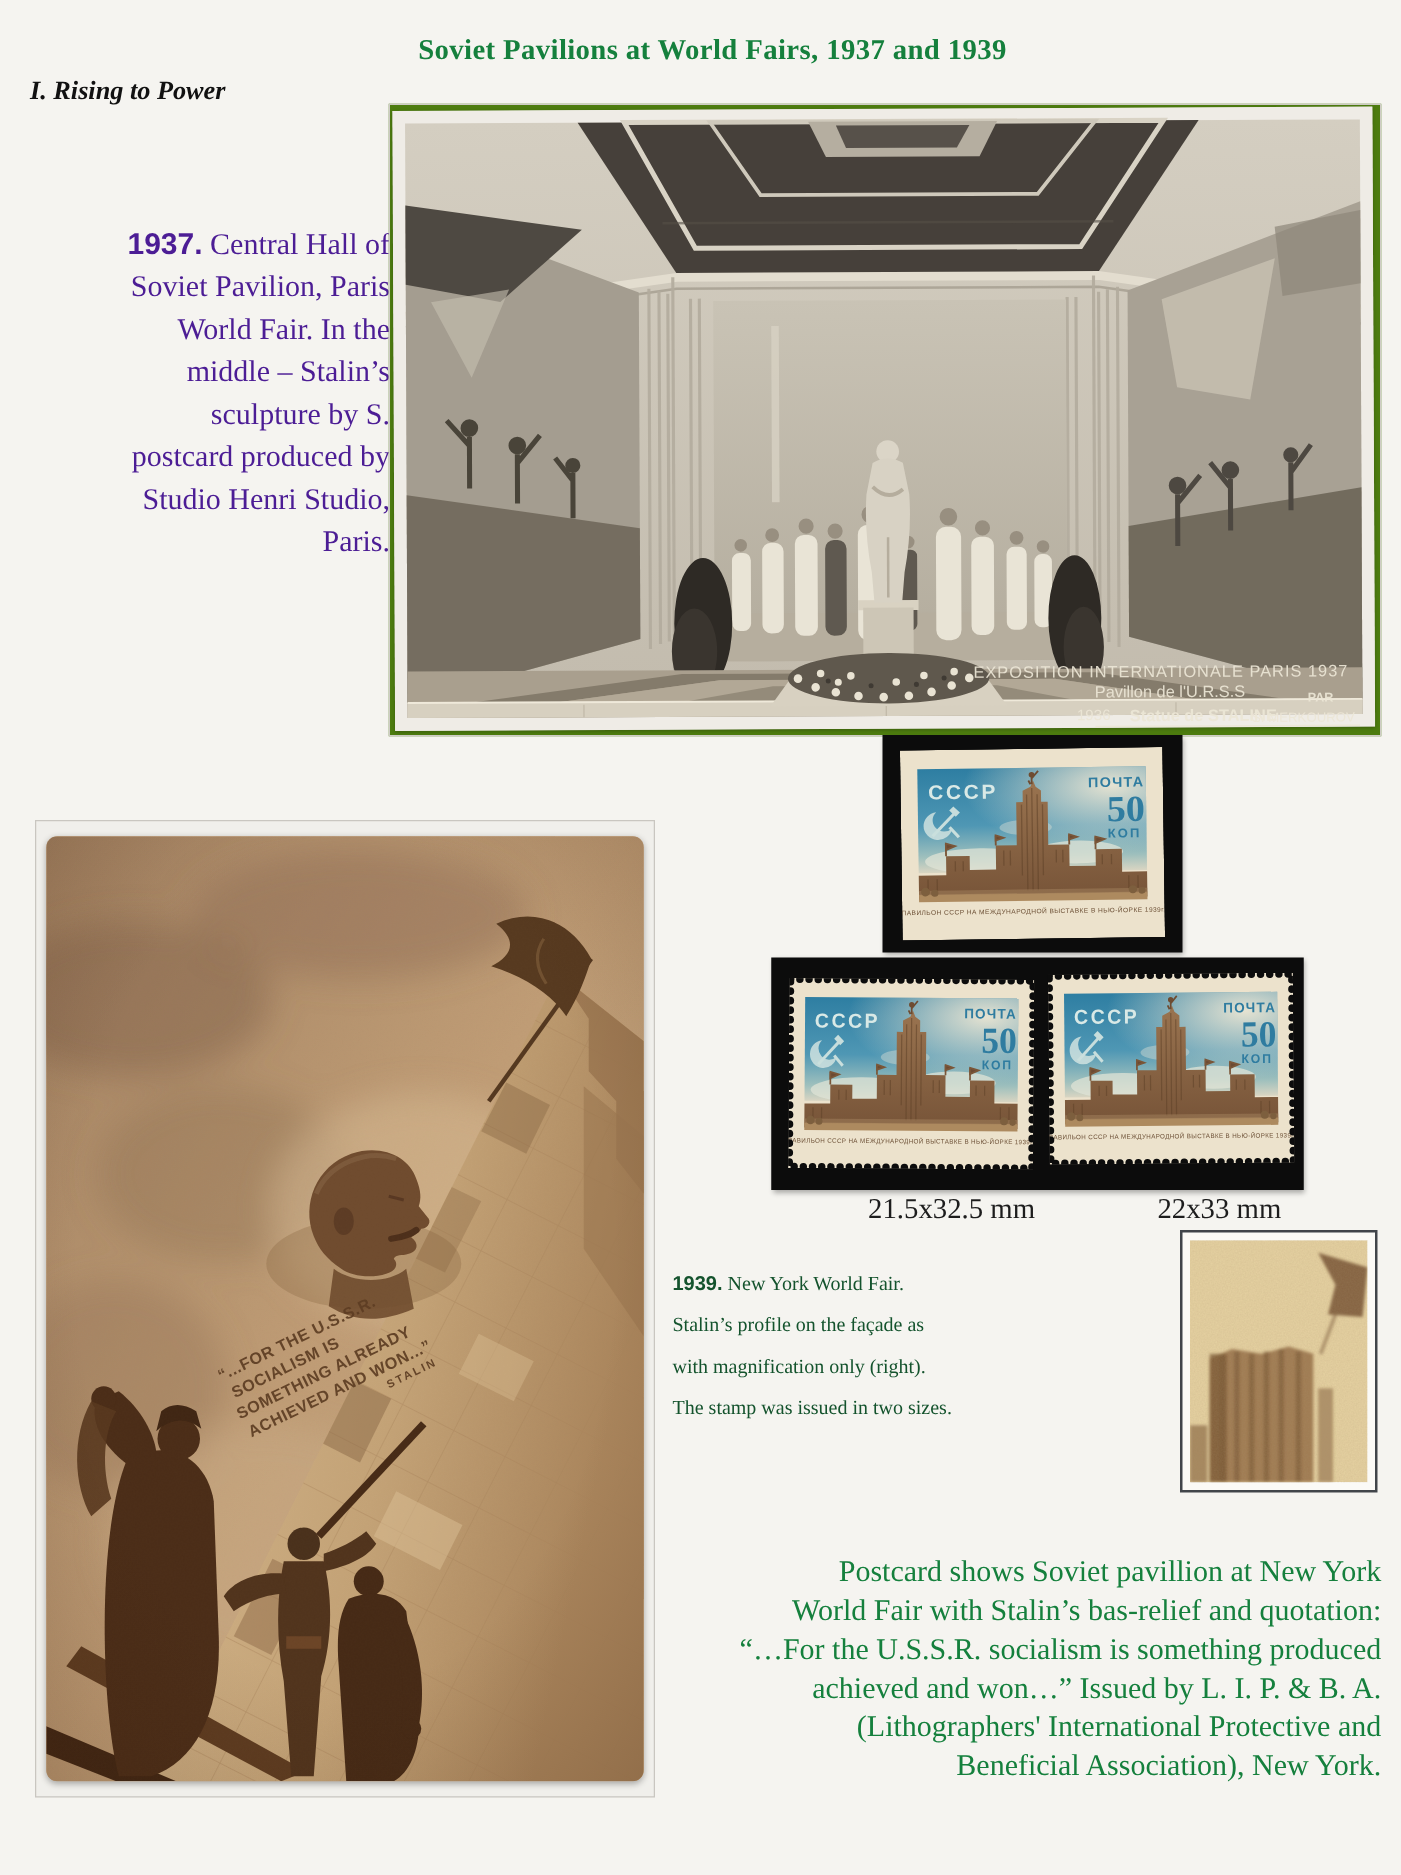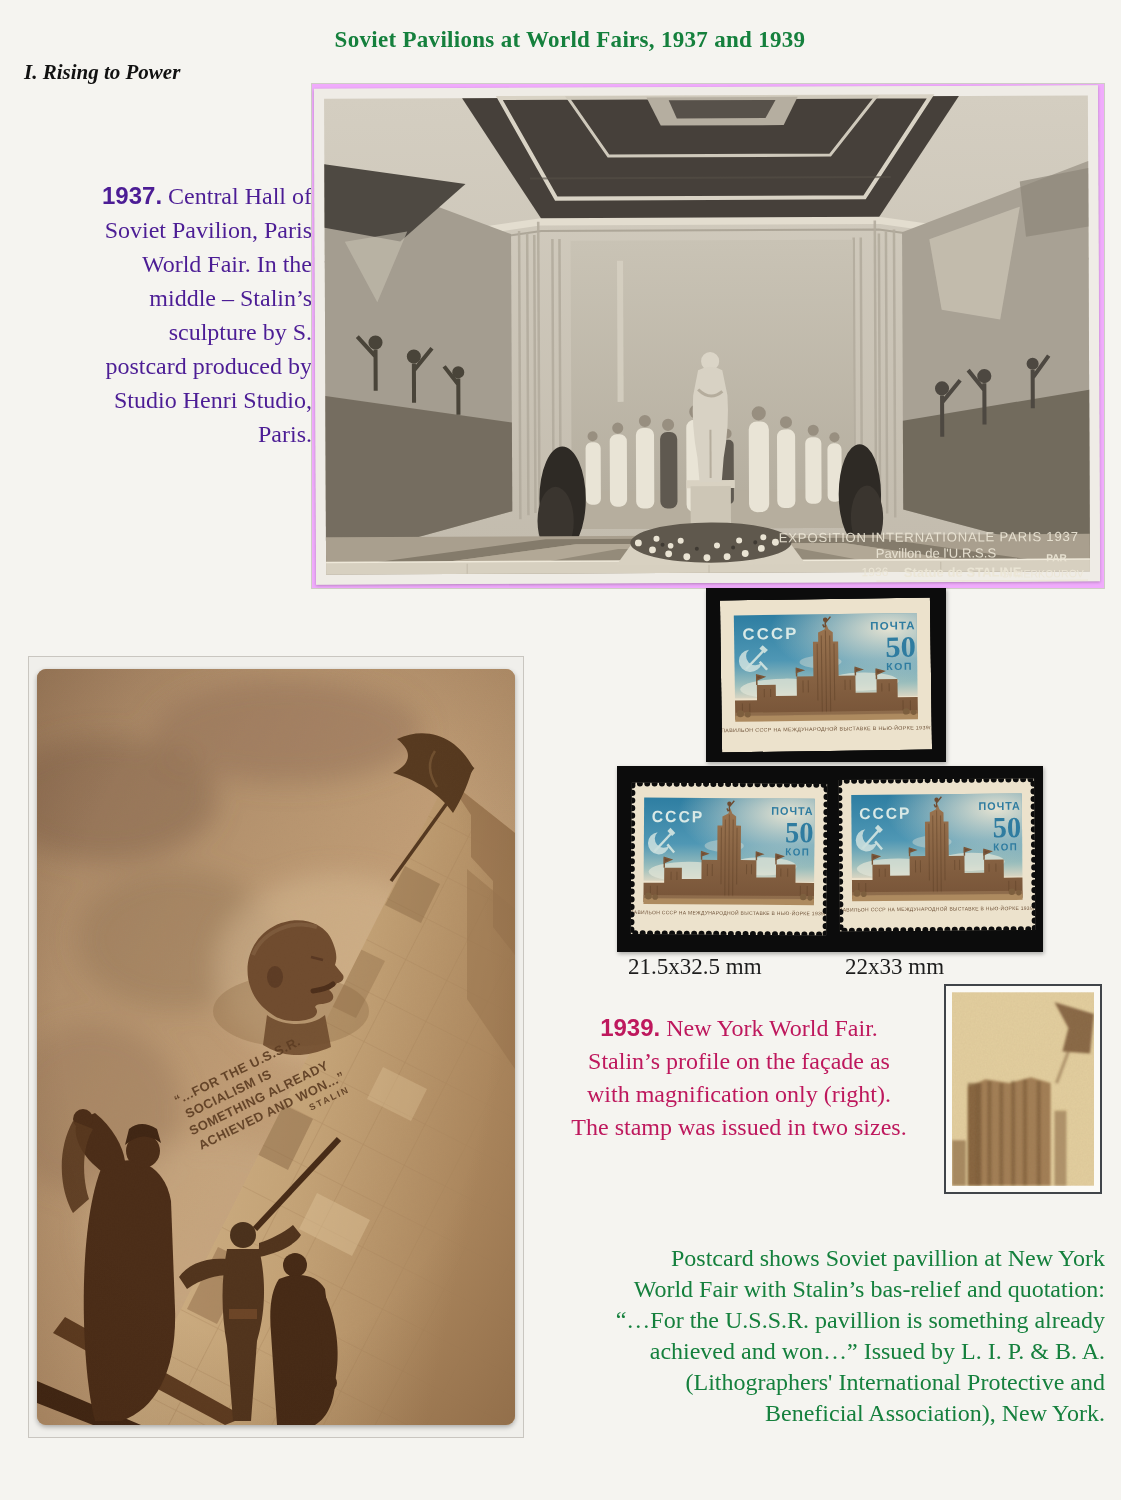--- a/index.html
+++ b/index.html
@@ -6,35 +6,35 @@
   body{width:1121px;height:1500px;position:relative;background:#f5f4f0;
        font-family:"Liberation Serif",serif;color:#1b1b1b;overflow:hidden;}
   .abs{position:absolute;}
   
   .section-label{left:24px;top:24px;font-size:21px;font-weight:bold;font-style:italic;color:#111;margin-top:36px;}
   .page-title{left:240px;top:27px;width:660px;text-align:center;font-size:23px;font-weight:bold;color:#15803d;letter-spacing:.3px;}
   
   .caption-1937{left:40px;top:179px;width:272px;font-size:24px;line-height:34px;text-align:right;color:#4c1d95;}
   .yearbold{font-family:"Liberation Sans",sans-serif;font-weight:bold;}
   
-  .photo-sleeve{left:311px;top:83px;width:792px;height:504px;border:1px solid #cfccc6;background:#f0abfc;}
+  .photo-sleeve{left:311px;top:83px;width:792px;height:504px;border:1px solid #cfccc6;background:#4d7c0f;}
   .photo-1937{left:3px;top:3px;width:784px;height:496px;background:#efece6;box-shadow:0 1px 3px rgba(0,0,0,.25);transform:rotate(-0.25deg);}
   
   .mount{background:#0c0c0c;box-shadow:1px 2px 4px rgba(0,0,0,.3);}
   .mount-single{left:706px;top:588px;width:240px;height:174px;}
   .mount-pair{left:617px;top:766px;width:426px;height:186px;}
   .stamp{position:absolute;display:block;}
   .stamp-imperf{left:15px;top:11px;width:210px;height:152px;transform:rotate(-.8deg);}
   .stamp-a{left:14px;top:17px;width:196px;height:152px;transform:rotate(.4deg);}
   .stamp-b{left:222px;top:13px;width:196px;height:152px;transform:rotate(-.5deg);}
-  .size-label{font-size:23px;color:#1d1d1d;text-align:left;}
+  .size-label{font-size:23px;color:#1d1d1d;text-align:right;}
   .size-0{left:628px;top:954px;width:200px;}
   .size-1{left:845px;top:954px;width:180px;}
   
-  .note-1939{left:538px;top:1011px;width:402px;font-size:24px;line-height:33px;text-align:center;color:#be185d;}
+  .note-1939{left:538px;top:1011px;width:402px;font-size:16px;line-height:33px;text-align:left;color:#14532d;}
   
   .magnifier{left:944px;top:984px;width:158px;height:210px;border:2px solid #41454a;background:#fbfaf6;padding:6px;box-sizing:border-box;}
   .magnifier svg{width:100%;height:100%;display:block;}
   
   .postcard-sleeve{left:28px;top:656px;width:494px;height:780px;border:1px solid #c9c6c0;background:#f0efeb;}
   .postcard-ny{left:8px;top:12px;width:478px;height:756px;border-radius:9px;overflow:hidden;box-shadow:0 2px 5px rgba(0,0,0,.3);background:#c29d74;}
   .postcard-ny svg{width:100%;height:100%;display:block;}
   
   .bottom-paragraph{left:540px;top:1243px;width:565px;font-size:24px;line-height:31px;text-align:right;color:#15803d;}
   svg text{user-select:none;}
@@ -461,17 +461,17 @@
       </g>
       <rect width="478" height="756" fill="url(#vign)"></rect>
       <rect width="478" height="756" filter="url(#pcgrain)" opacity=".14"></rect>
     </svg>
   </div>
 </div>
 
 <div class="abs bottom-paragraph">
     <div>Postcard shows Soviet pavillion at New York</div>
     <div>World Fair with Stalin’s bas-relief and quotation:</div>
-    <div>“…For the U.S.S.R. pavillion is something already</div>
+    <div>“…For the U.S.S.R. socialism is something produced</div>
     <div>achieved and won…” Issued by L. I. P. &amp; B. A.</div>
     <div>(Lithographers' International Protective and</div>
     <div>Beneficial Association), New York.</div>
   </div>
 
 </body></html>

